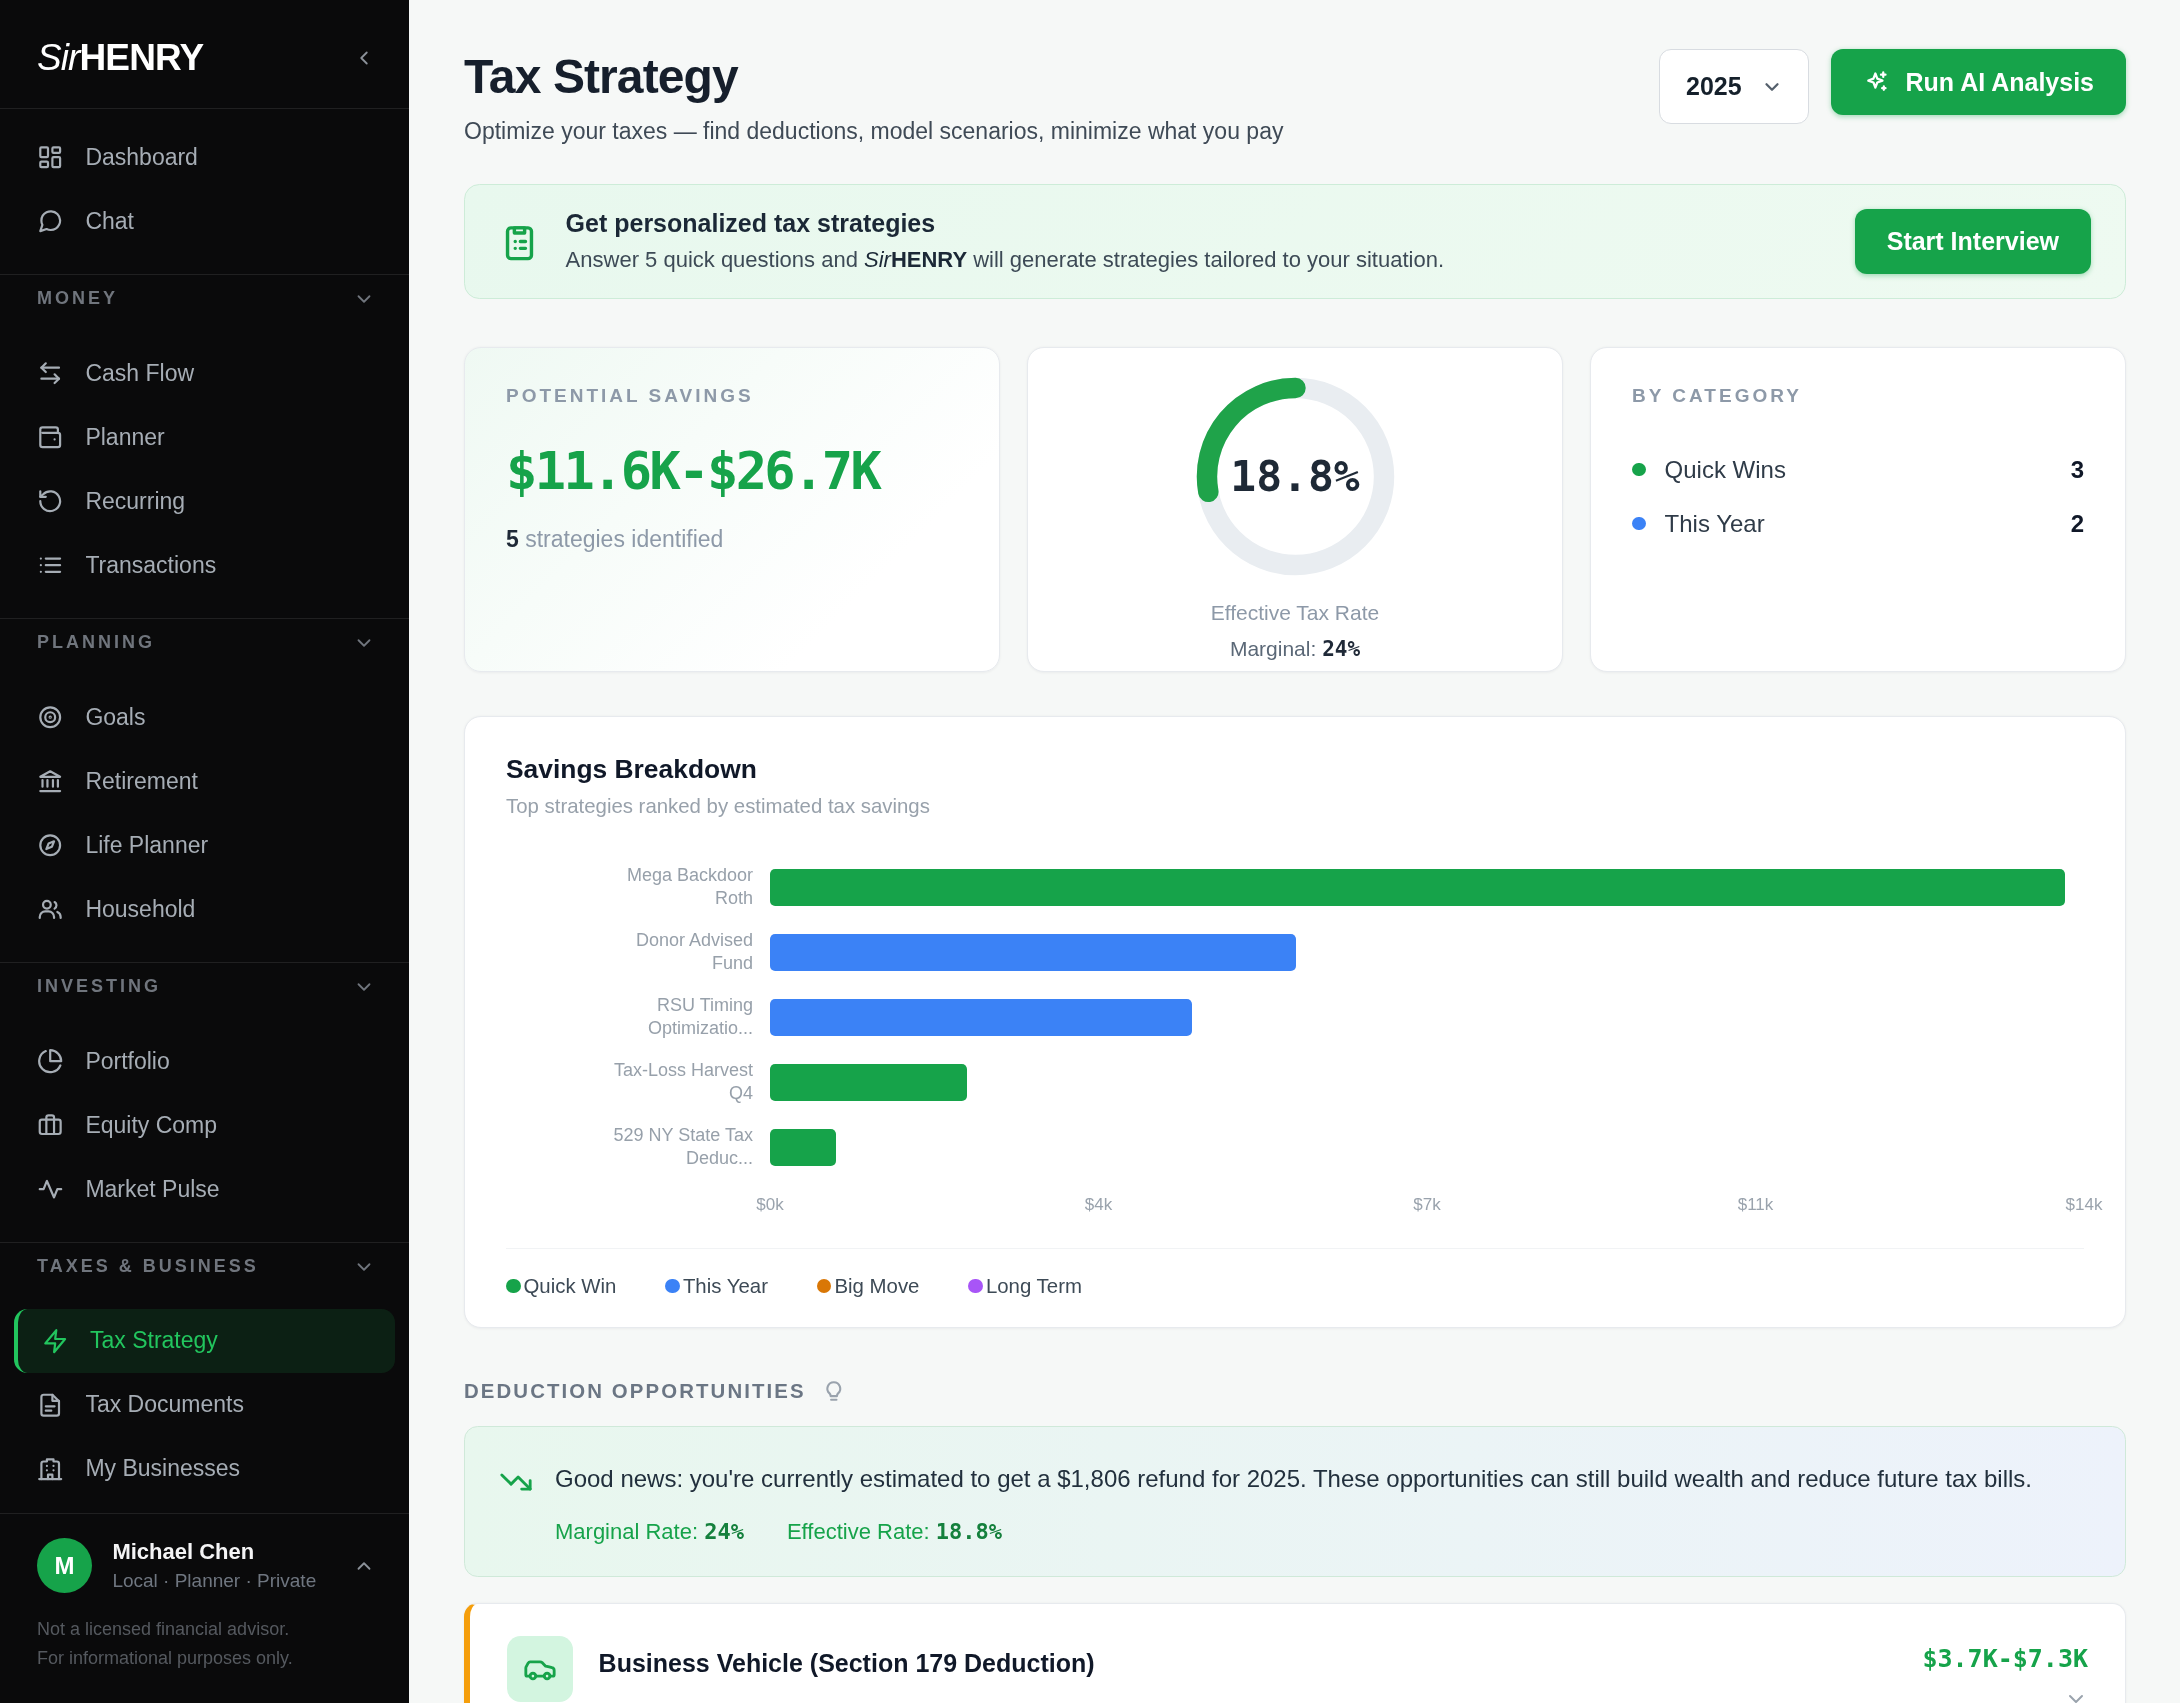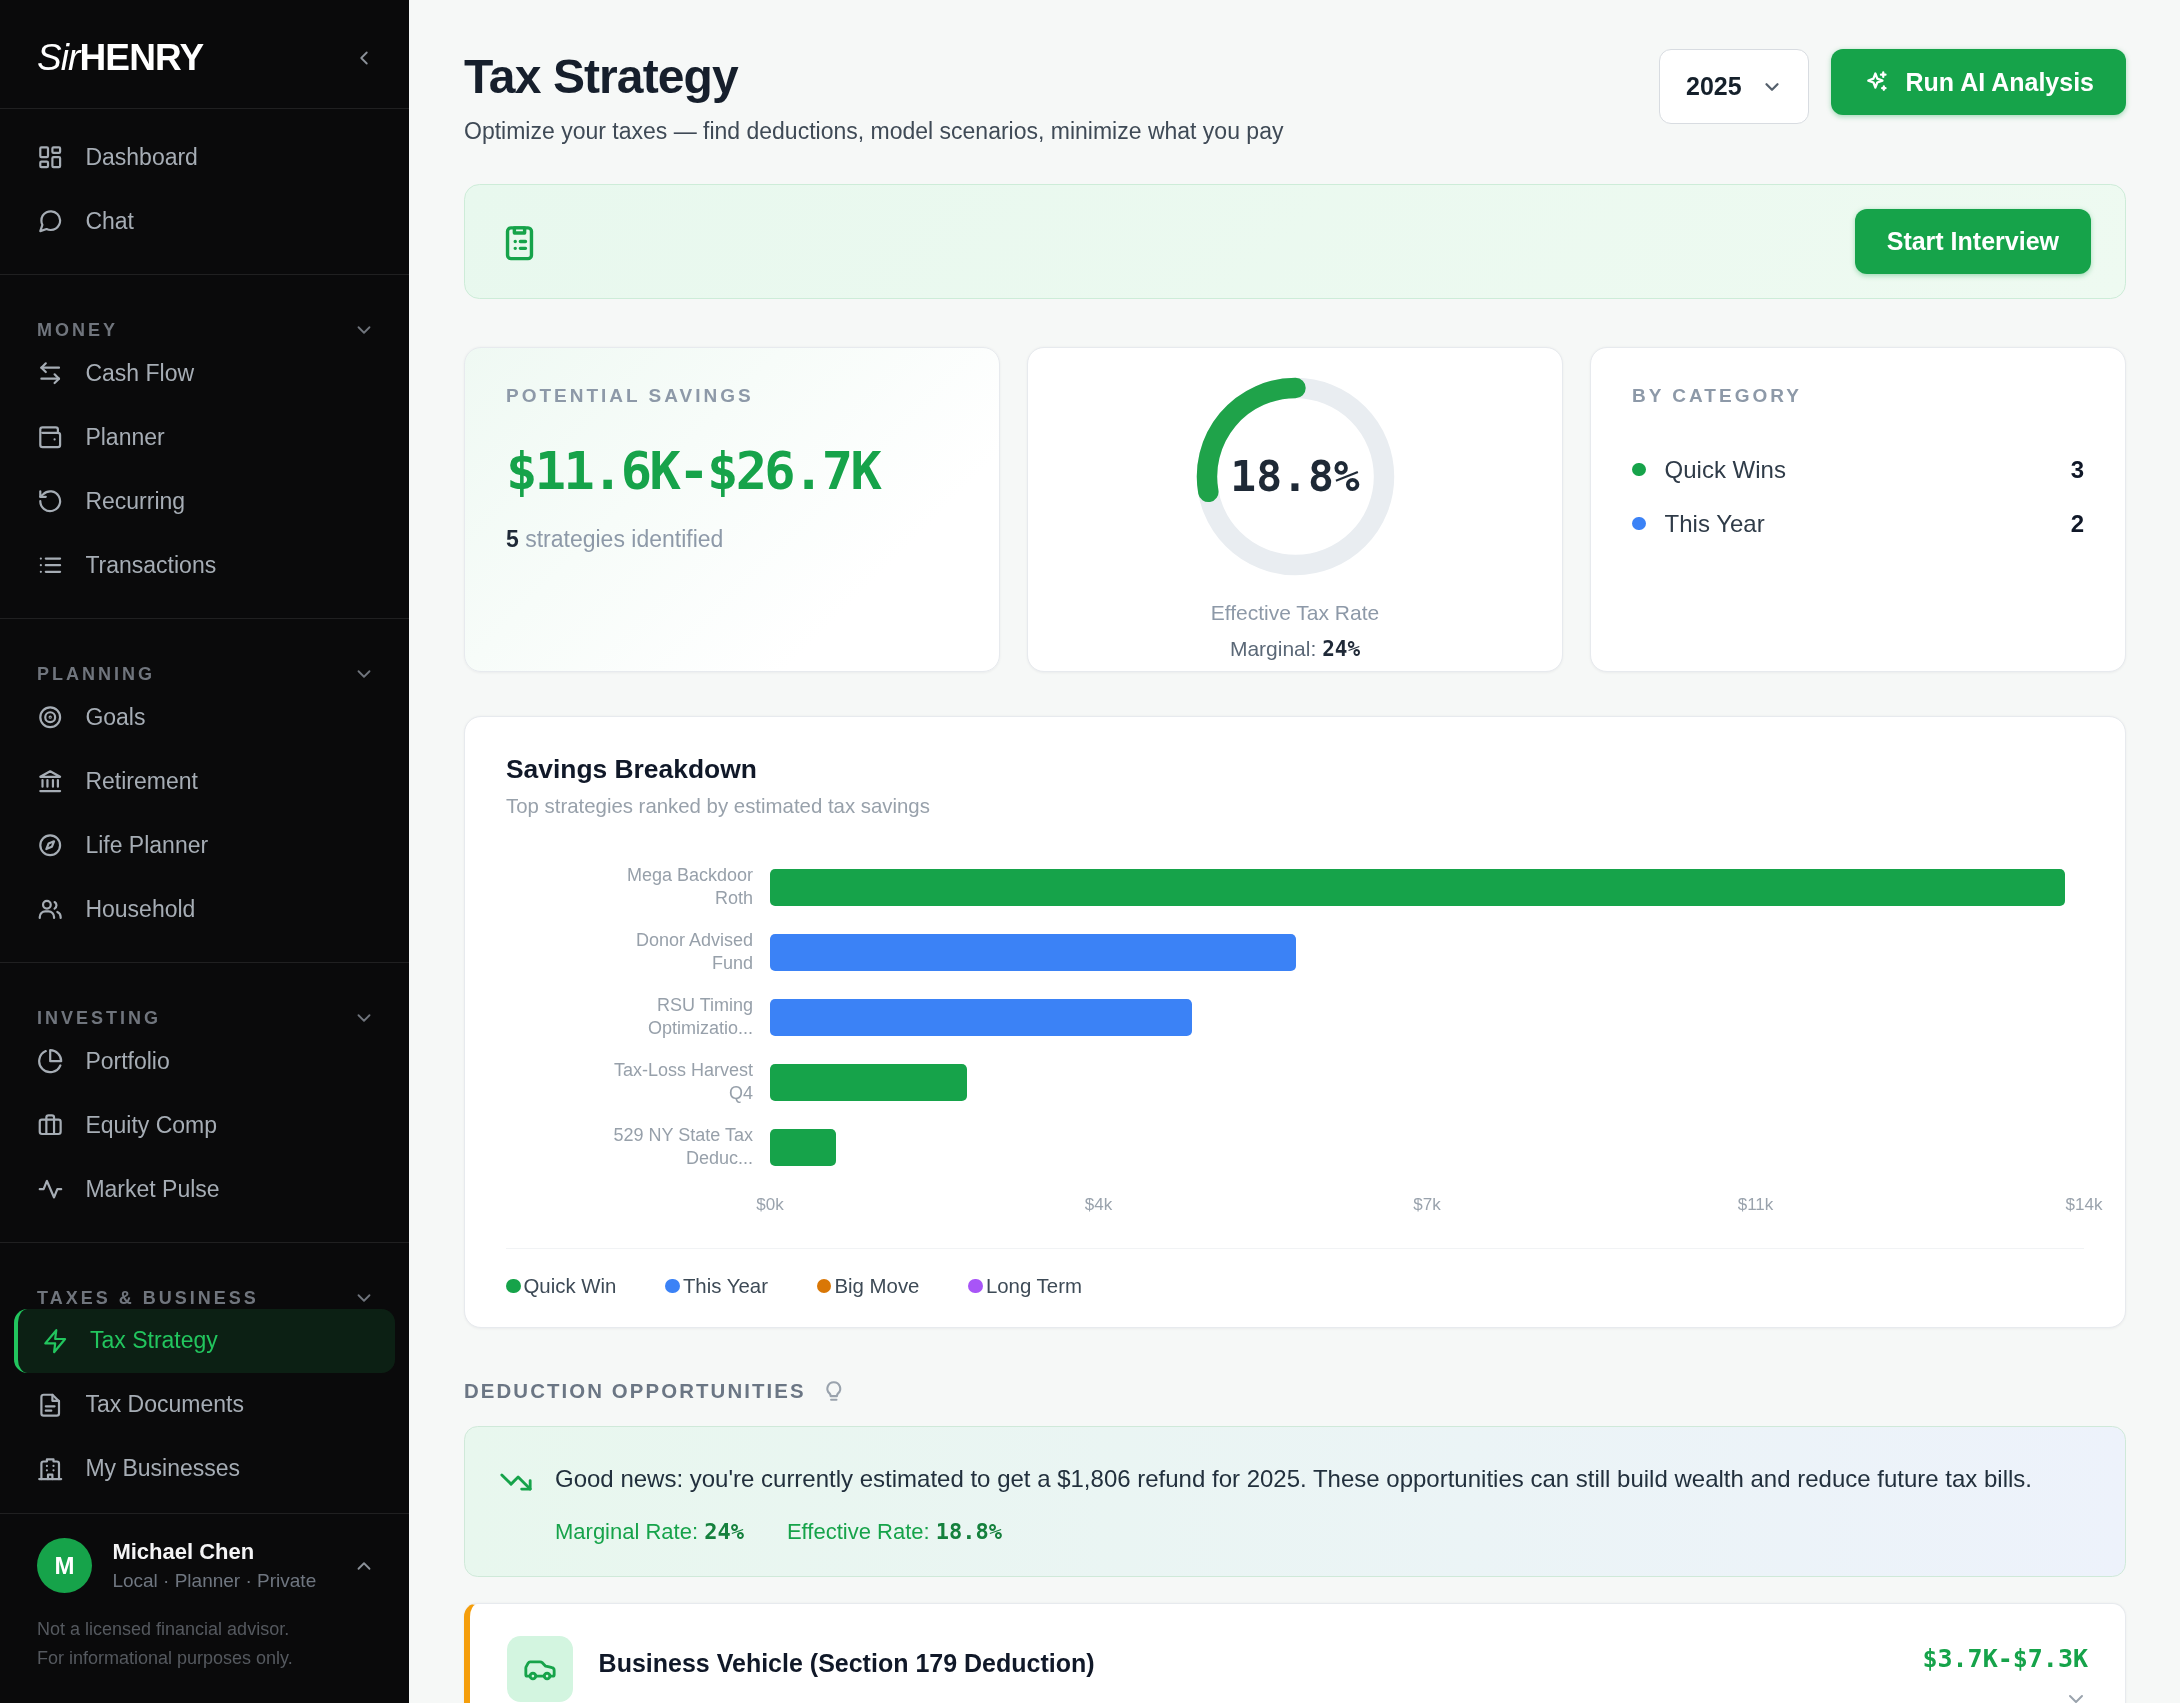--- a/index.html
+++ b/index.html
@@ -18,21 +18,21 @@
   .logo .nm { font-weight:800; }
   .collapse-btn { margin-left:auto; color:#8b9199; cursor:pointer; }
   .side-div { height:0.9px; background:rgba(255,255,255,0.09); }
   .side-div.m { margin-top:20.4px; }
   .navlist { padding-top:17px; }
   .nav-item { display:flex; align-items:center; gap:22px; height:64px; padding:0 37px;
     font-size:23px; color:#a6adb5; cursor:pointer; }
   .nav-item svg { width:26.4px; height:26.4px; flex-shrink:0; }
   .nav-item.active { margin:0 13.6px; padding:0 24px; border-radius:13.6px;
     background:rgba(34,197,94,0.12); border-left:4.3px solid #22c55e; color:#22c55e; }
-  .section-head { display:flex; align-items:flex-end; height:53px; margin-top:13.6px; padding:0 34px 0 37px;
+  .section-head { display:flex; align-items:flex-start; height:53px; margin-top:13.6px; padding:0 34px 0 37px;
     font-size:18px; font-weight:700; letter-spacing:3px; color:#70757d; cursor:pointer; }
   .section-head svg { margin-left:auto; width:22px; height:22px; }
   .side-footer { margin-top:auto; }
   .user-row { display:flex; align-items:center; gap:20.4px; padding:24px 34px 8.5px 37px; cursor:pointer; }
   .avatar { width:55px; height:55px; border-radius:50%; background:#16a34a; color:#fff;
     display:flex; align-items:center; justify-content:center; font-size:24px; font-weight:700; }
   .user-name { font-size:22px; font-weight:600; color:#f4f4f5; }
   .user-status { font-size:19px; color:#6f7680; margin-top:5.1px; }
   .user-row svg { margin-left:auto; width:22px; height:22px; color:#8b9199; }
   .disclaimer { padding:13.6px 37px 31px; font-size:18px; color:#55595f; line-height:1.6; }
@@ -343,20 +343,26 @@
   </div>
 
   <div class="banner">
     <span class="banner-icon">
       <svg viewBox="0 0 24 24" fill="none" stroke="currentColor" stroke-width="2" stroke-linecap="round" stroke-linejoin="round">
           <rect x="5" y="4" width="14" height="18" rx="2"></rect>
           <path d="M9 4h6v3H9z" fill="#e8f8ee"></path>
           <path d="M9.5 12h.01M12.5 12h3M9.5 16h.01M12.5 16h3"></path>
         </svg>
     </span>
+    <div>
+      <div class="banner-title">Get personalized tax strategies</div>
+      <div class="banner-body">
+        <span>Answer 5 quick questions and </span><span class="pfx">Sir</span><span class="nm">HENRY</span><span> will generate strategies tailored to your situation.</span>
+      </div>
+    </div>
     <button class="btn-green">
       <span>Start Interview</span>
     </button>
   </div>
 
   <div class="cards-row">
     <div class="card tint">
       <div class="card-label">POTENTIAL SAVINGS</div>
       <div class="big-value mono">$11.6K-$26.7K</div>
       <div class="card-sub">

